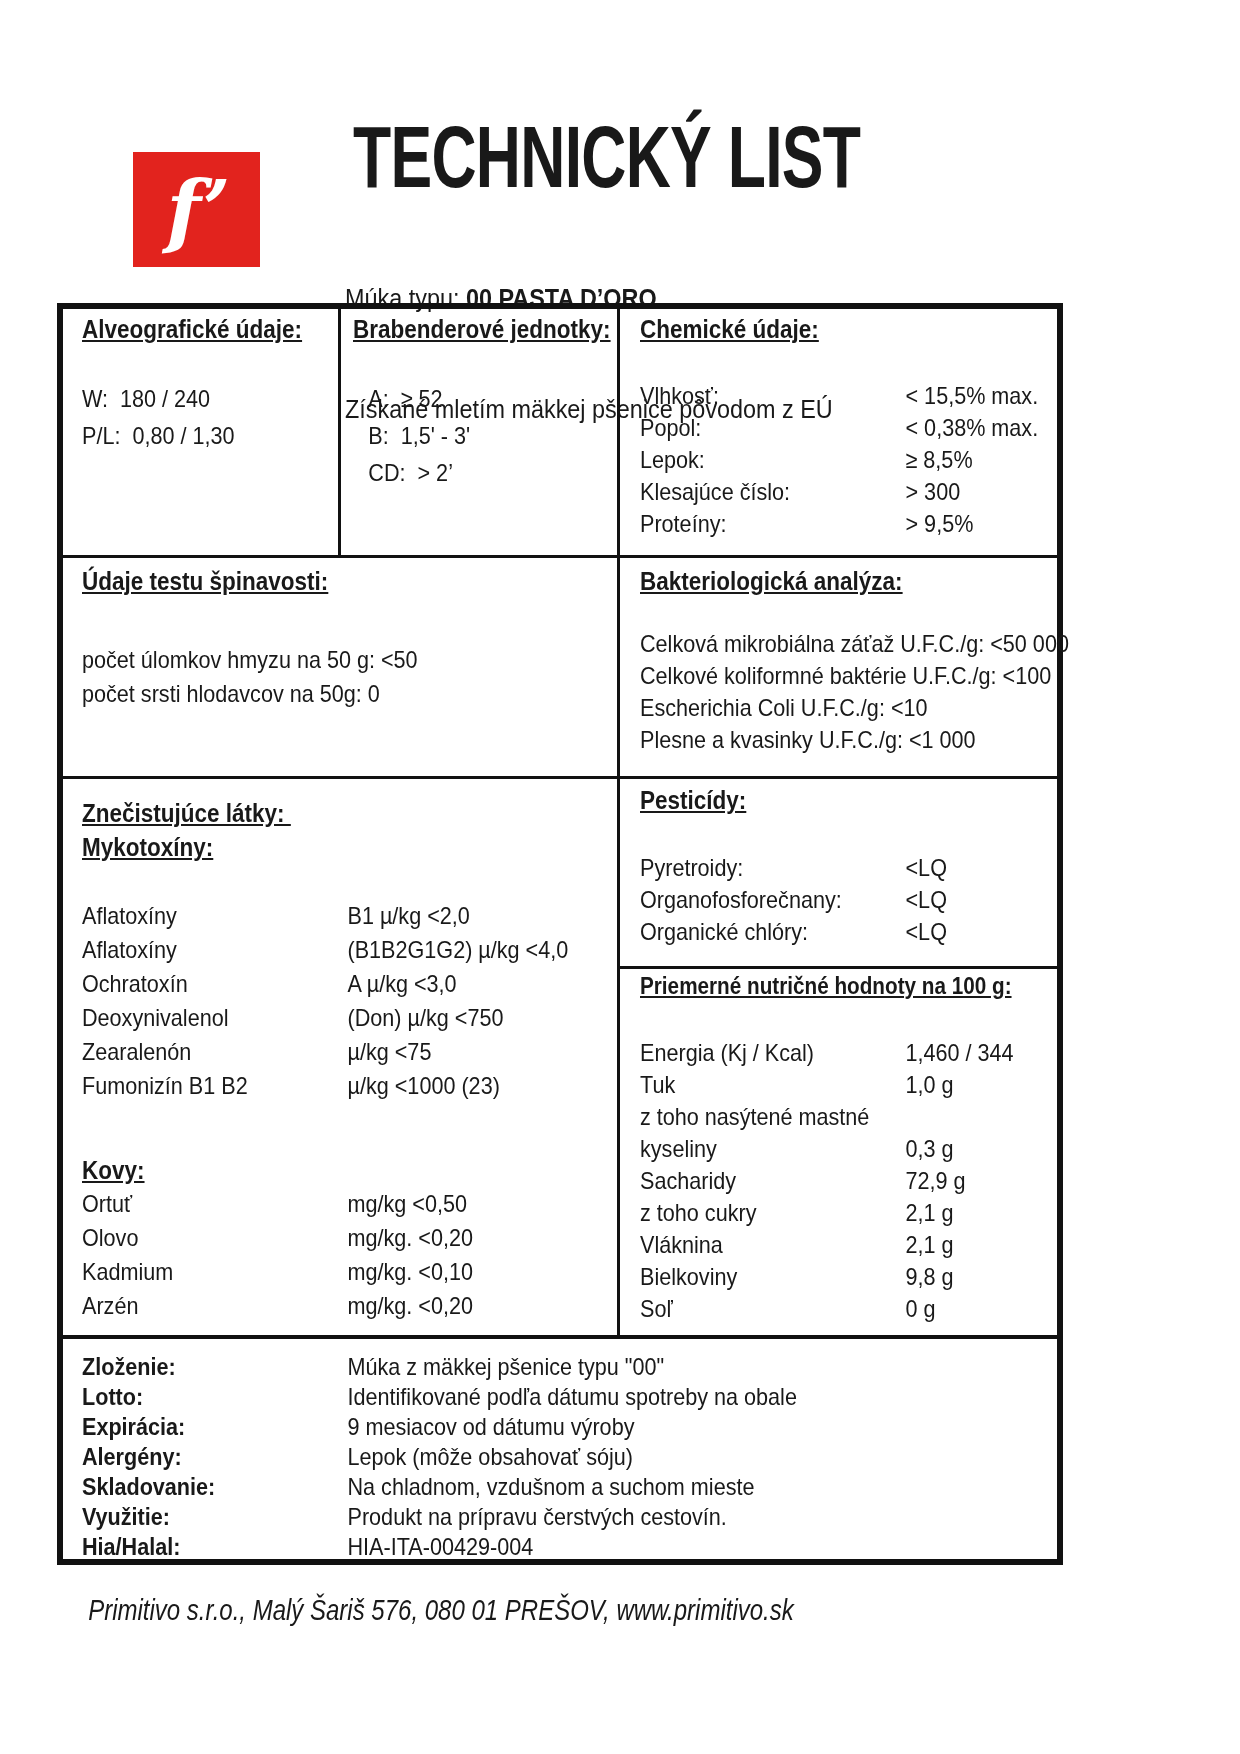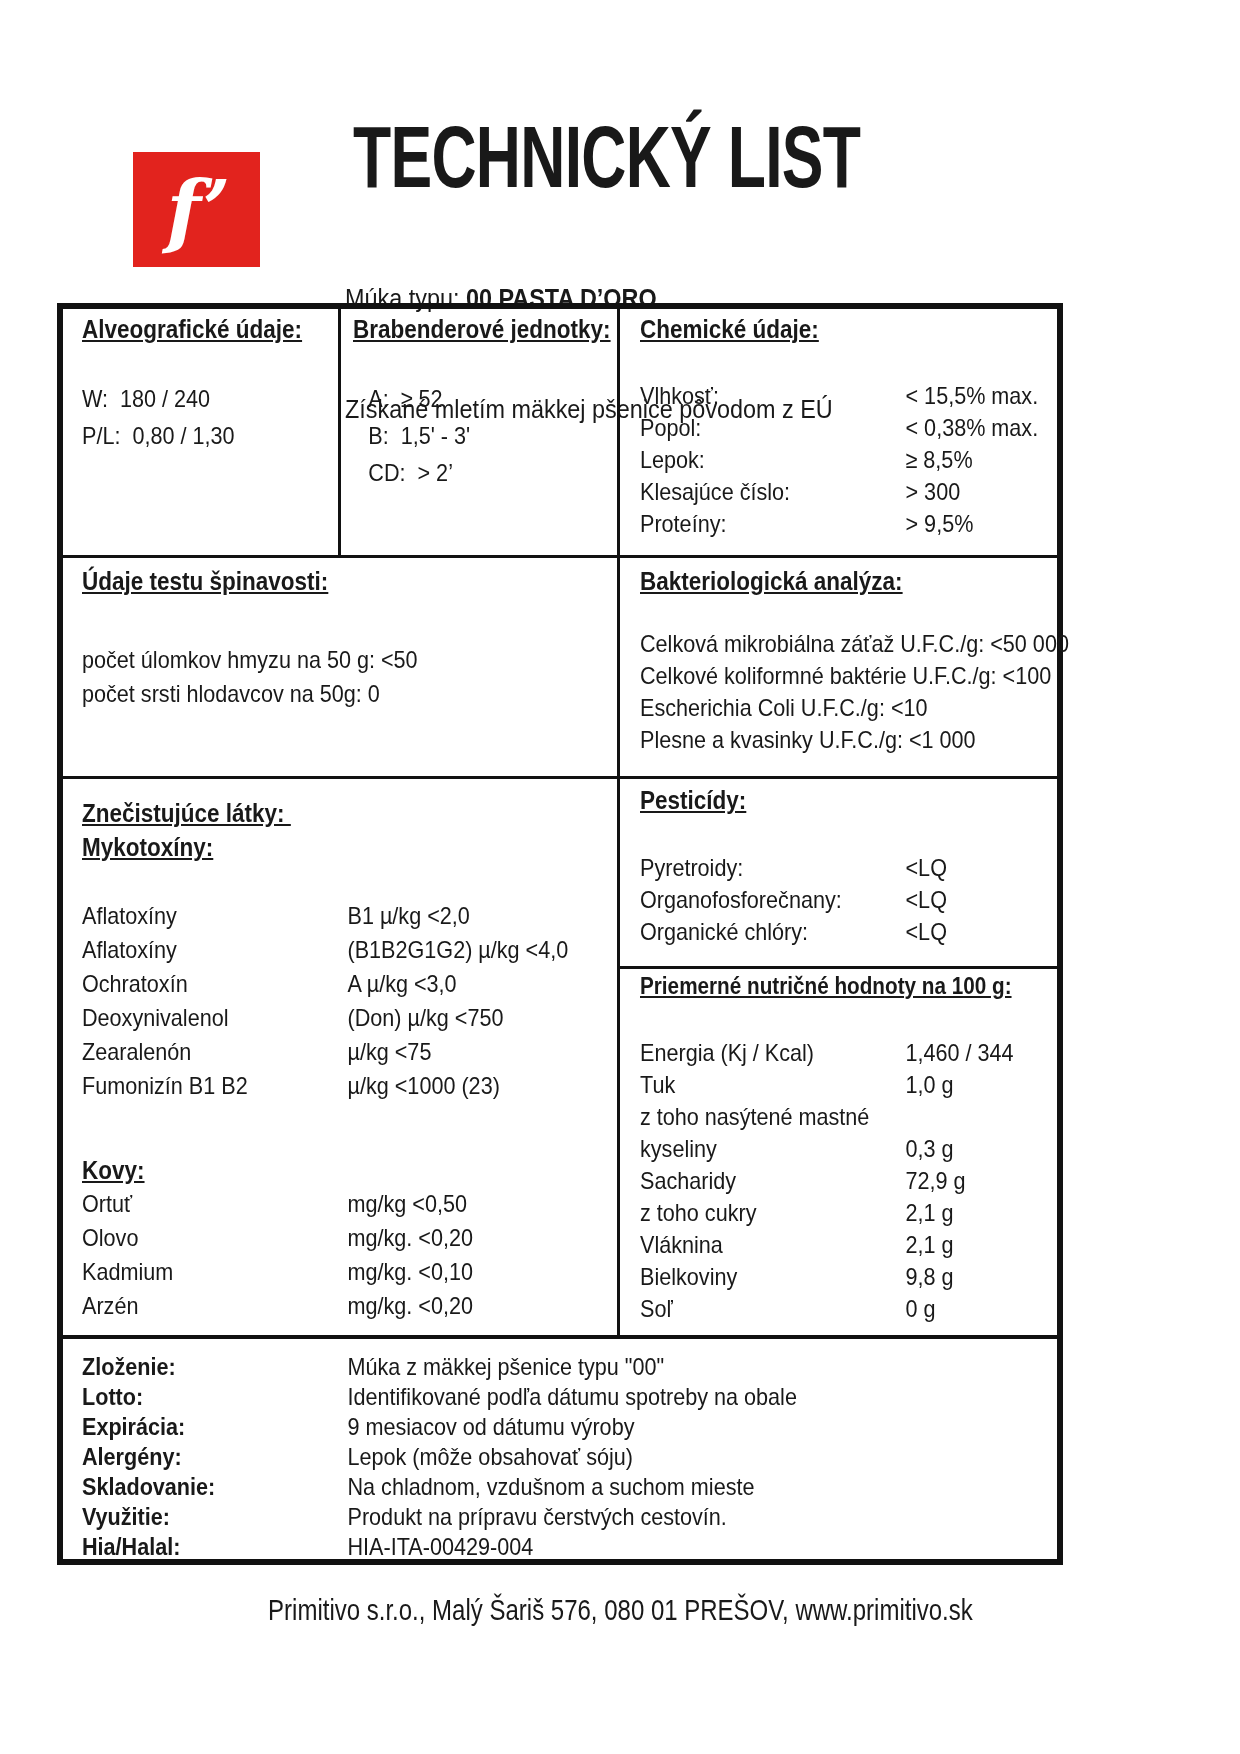--- a/index.html
+++ b/index.html
@@ -22,21 +22,21 @@
   .hdr-sm{font-size:23px;font-weight:bold;text-decoration:underline;line-height:30px;white-space:pre;}
   .lines{font-size:24px;white-space:pre;}
   .lh37{line-height:37px;} .lh34{line-height:34px;} .lh32{line-height:32px;} .lh30{line-height:30px;}
   .prow{display:flex;font-size:24px;white-space:pre;}
   .prow .lbl{width:295px;flex:none;}
   .prow .lbl.b{font-weight:bold;}
   .mb36{margin-bottom:36px;} .mb47{margin-bottom:47px;} .mb32{margin-bottom:32px;}
   .mb35{margin-bottom:35px;} .mb37{margin-bottom:37px;}
   .ind{margin-left:17px;}
   .kovy-gap{margin-top:50px;}
-  .footer{left:0;right:0;text-align:center;font-size:30px;}
+  .footer{left:0;right:0;font-size:30px;font-style:italic;}
   .footer .in{display:inline-block;transform:scaleX(0.8);transform-origin:50% 0;white-space:pre;}
 </style>
 </head>
 <body>
 
 <div class="page">
 
   <div class="abs logo" style="left: 133px; top: 152px; width: 127px; height: 115px; background: rgb(226, 35, 30);">
     <span class="glyph">f’</span>
   </div>

